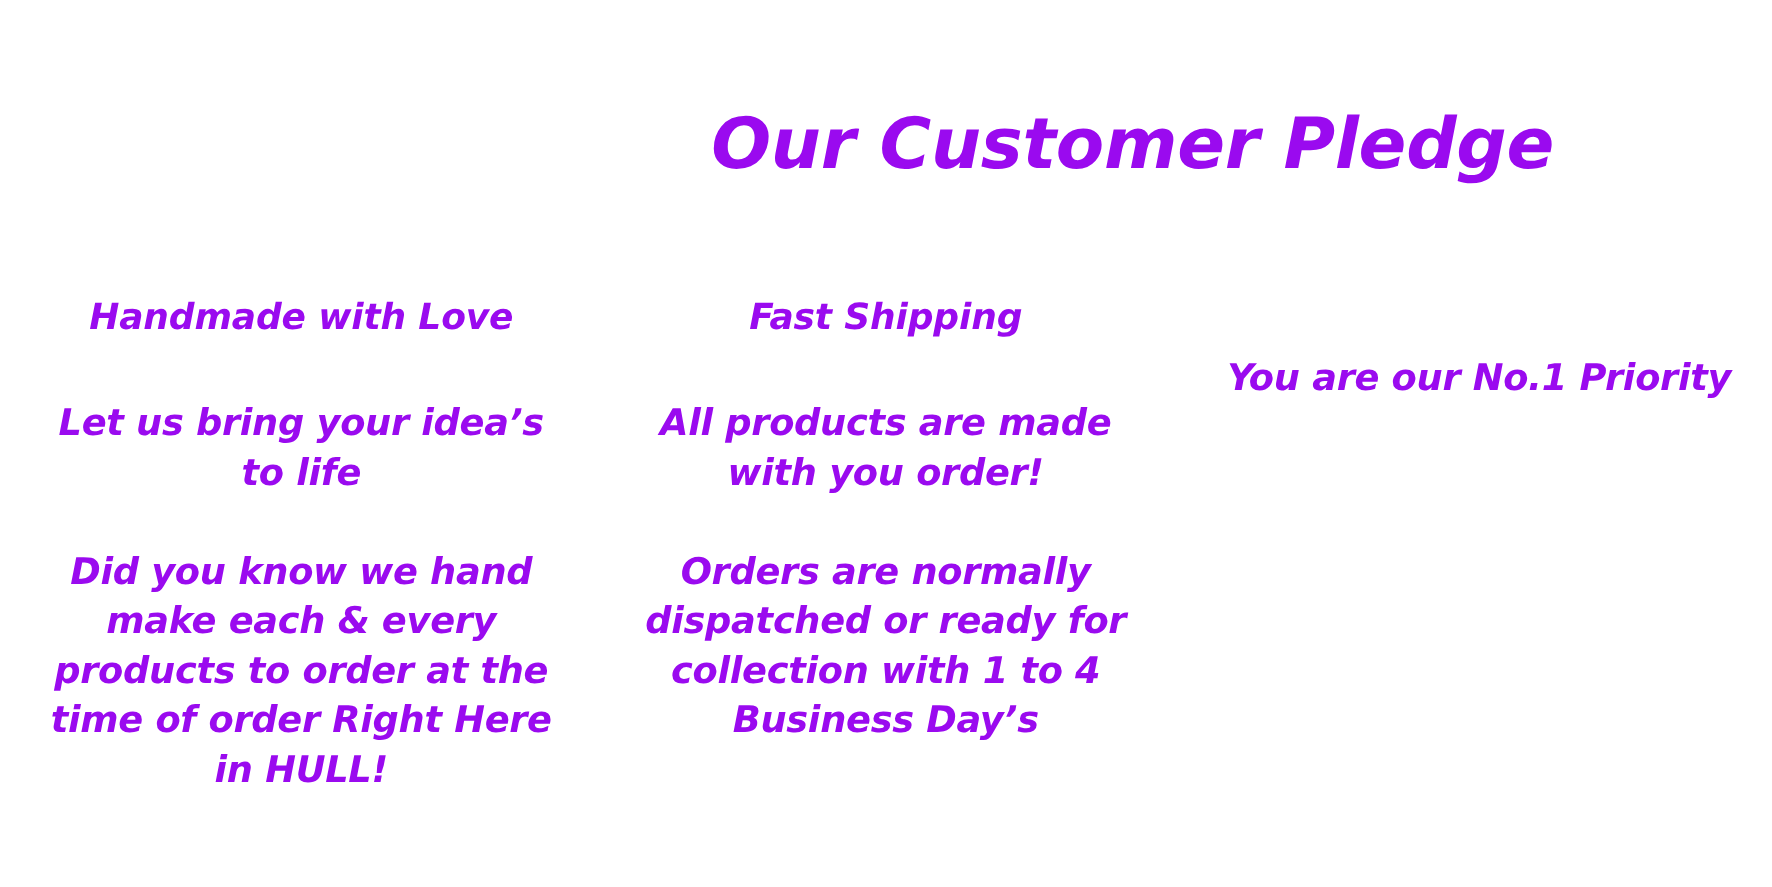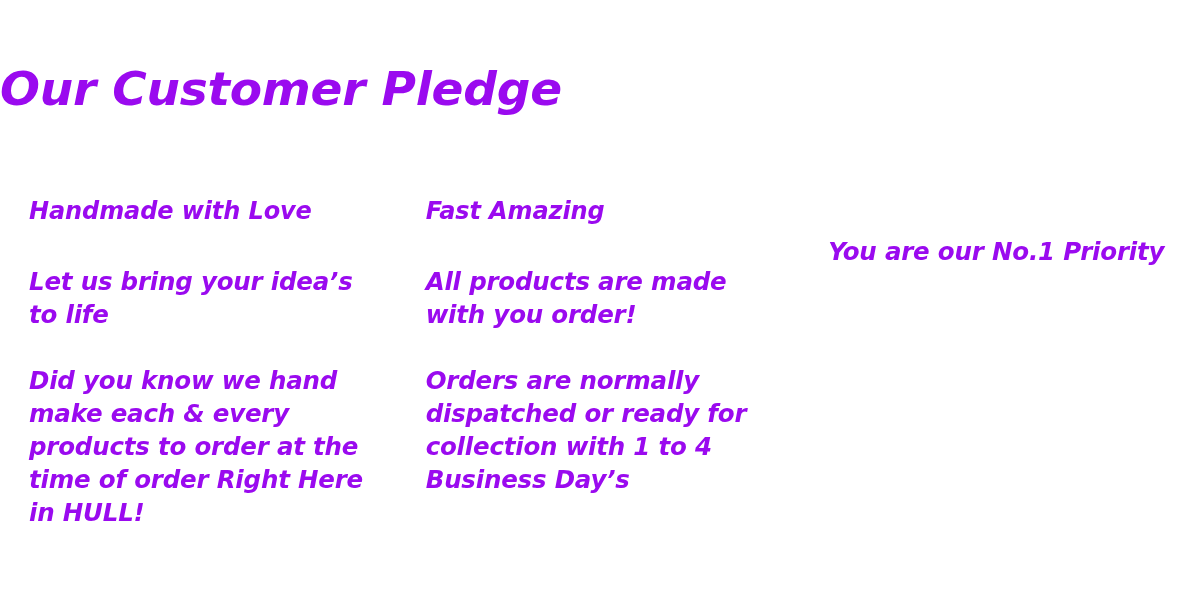--- a/index.html
+++ b/index.html
@@ -18,23 +18,23 @@
     position: relative;
     width: 1181px;
     height: 591px;
     background: #ffffff;
   }
 
   
   .page-title {
     position: absolute;
     left: 0;
-    top: 60px;
+    top: 68px;
     width: 1036px;
-    text-align: left;
+    text-align: right;
     color: #9a0aef;
     font-family: "DejaVu Sans", sans-serif;
     font-size: 47px;
     font-weight: 700;
     font-style: italic;
     letter-spacing: -0.2px;
     line-height: 58px;
     white-space: nowrap;
   }
 
@@ -46,21 +46,21 @@
     width: 1181px;
     display: flex;
     flex-direction: row;
     align-items: flex-start;
   }
 
   .column {
     flex: 0 0 33.3333%;
     width: 33.3333%;
     box-sizing: border-box;
-    margin-left: 7px;
+    text-align: center;
   }
 
   .col-1 { padding: 0 14px 0 22px; }
   .col-2 { padding: 0 18px 0 18px; }
   .col-3 { padding: 0 16px 0 20px; }
 
   .col-heading {
     color: #9a0aef;
     font-family: "DejaVu Sans", sans-serif;
     font-size: 24px;
@@ -107,21 +107,21 @@
 
     <div class="column col-1">
       <div class="col-heading">Handmade with Love</div>
       <div class="col-body">
         <p class="col-para">Let us bring your idea’s to life</p>
         <p class="col-para">Did you know we hand make each &amp; every products to order at the time of order Right Here in HULL!</p>
       </div>
     </div>
 
     <div class="column col-2">
-      <div class="col-heading">Fast Amazing</div>
+      <div class="col-heading">Fast Shipping</div>
       <div class="col-body">
         <p class="col-para">All products are made with you order!</p>
         <p class="col-para">Orders are normally dispatched or ready for collection with 1 to 4 Business Day’s</p>
       </div>
     </div>
 
     <div class="column col-3">
       <div class="col-body">
         <p class="col-para">You are our No.1 Priority</p>
       </div>

